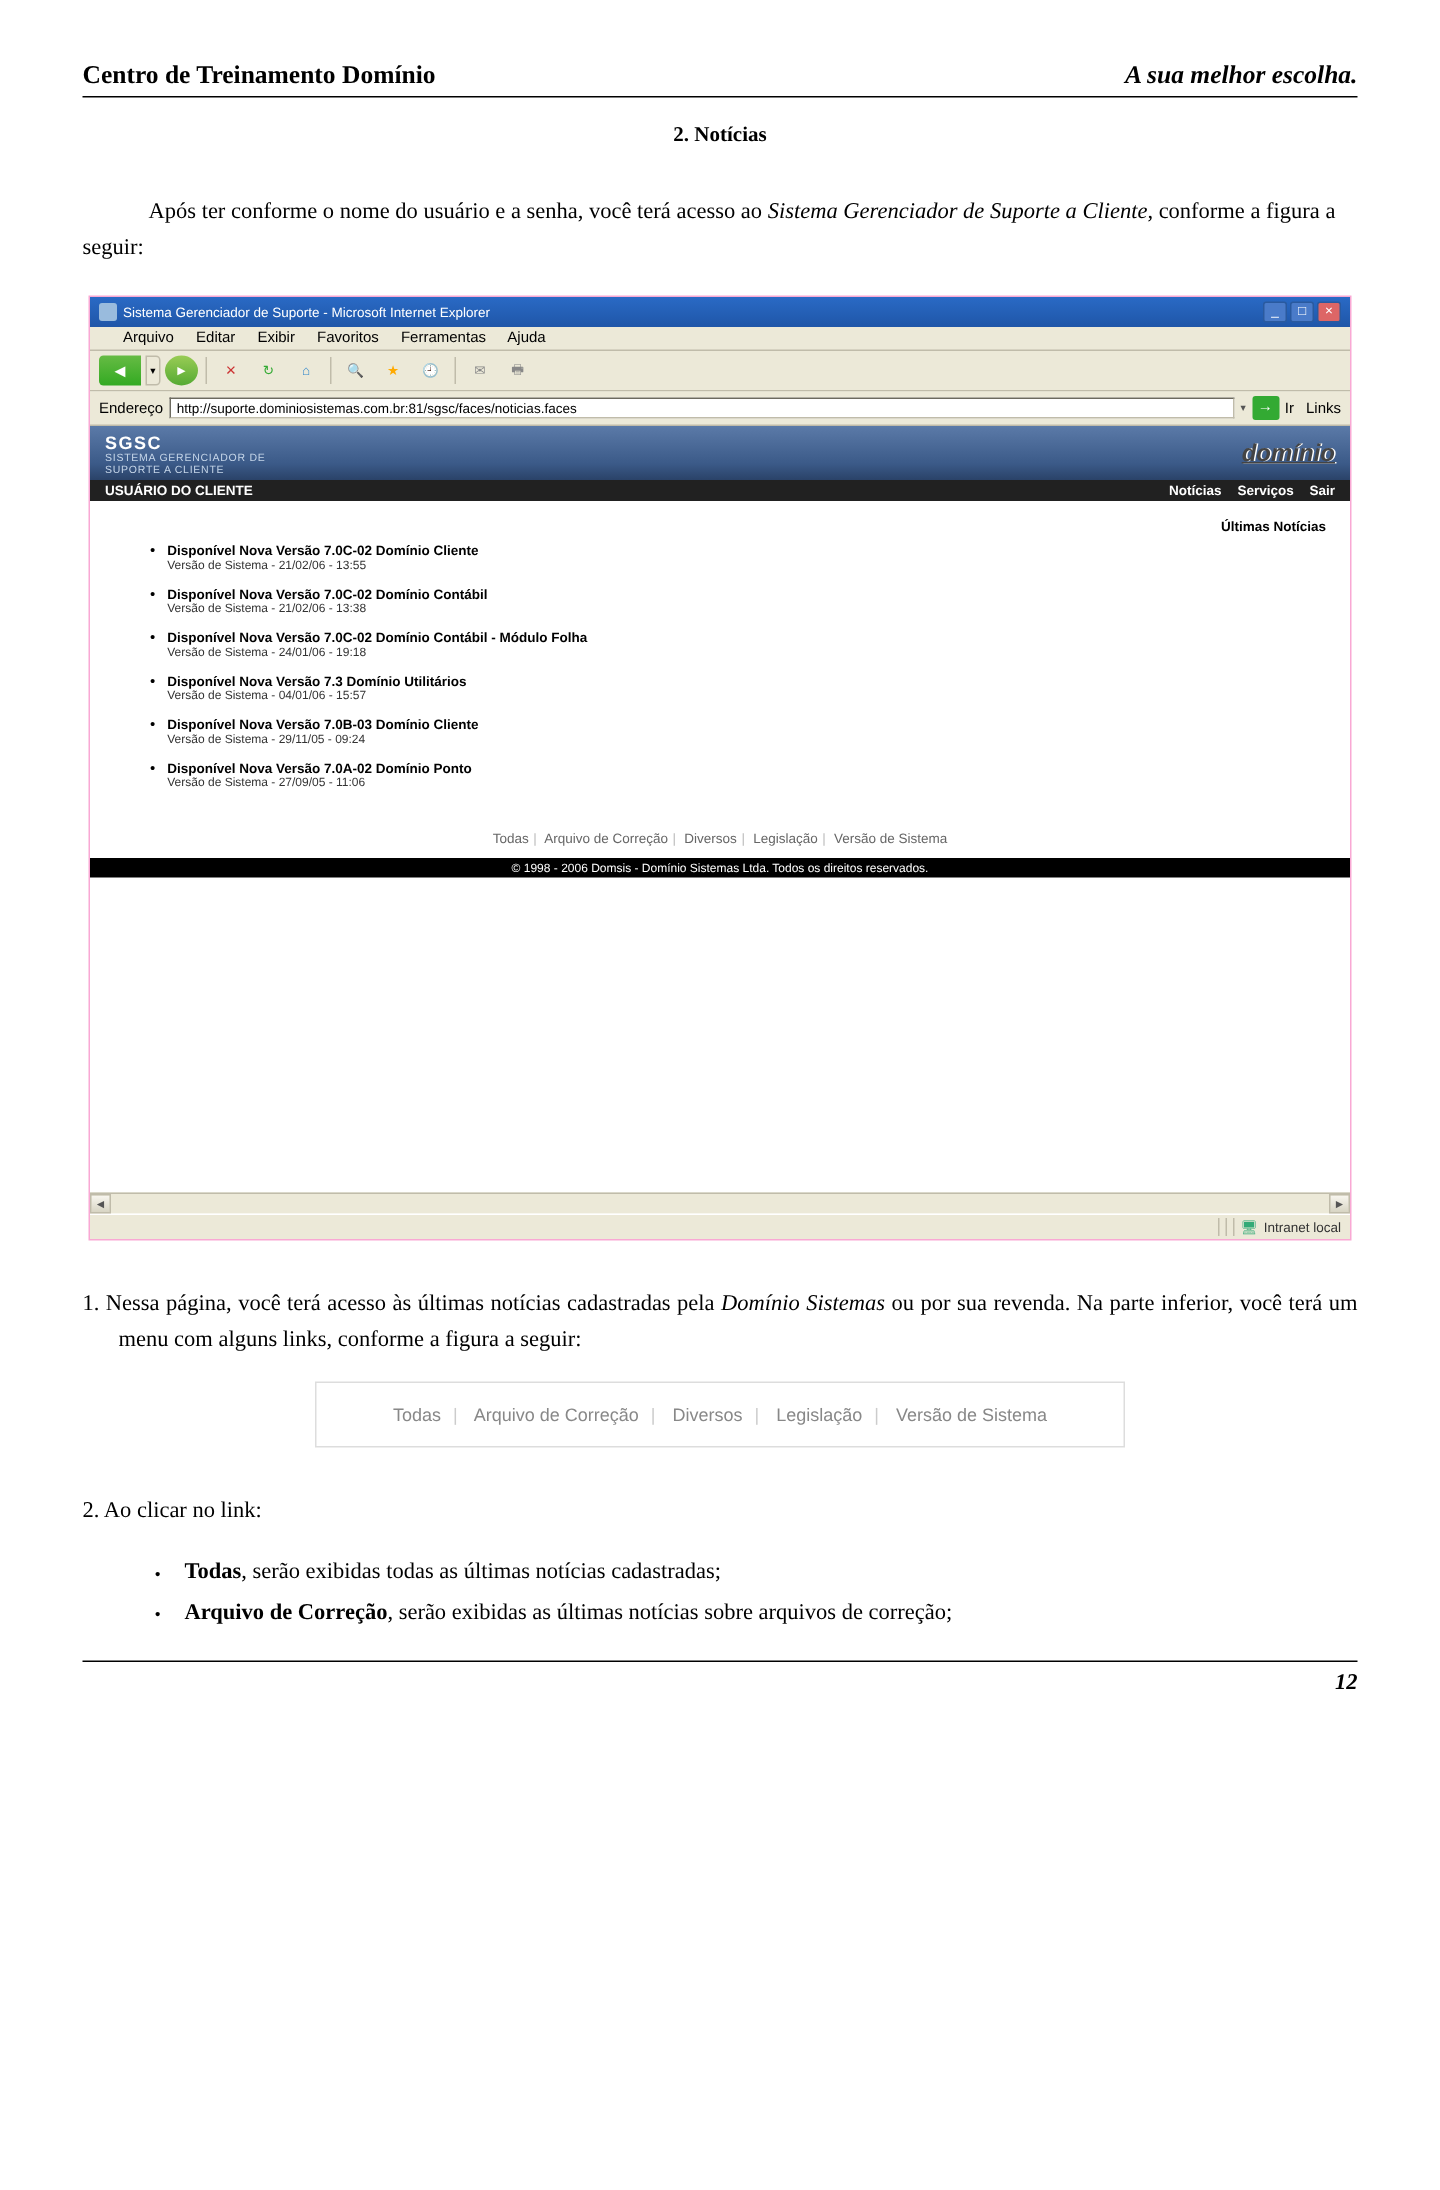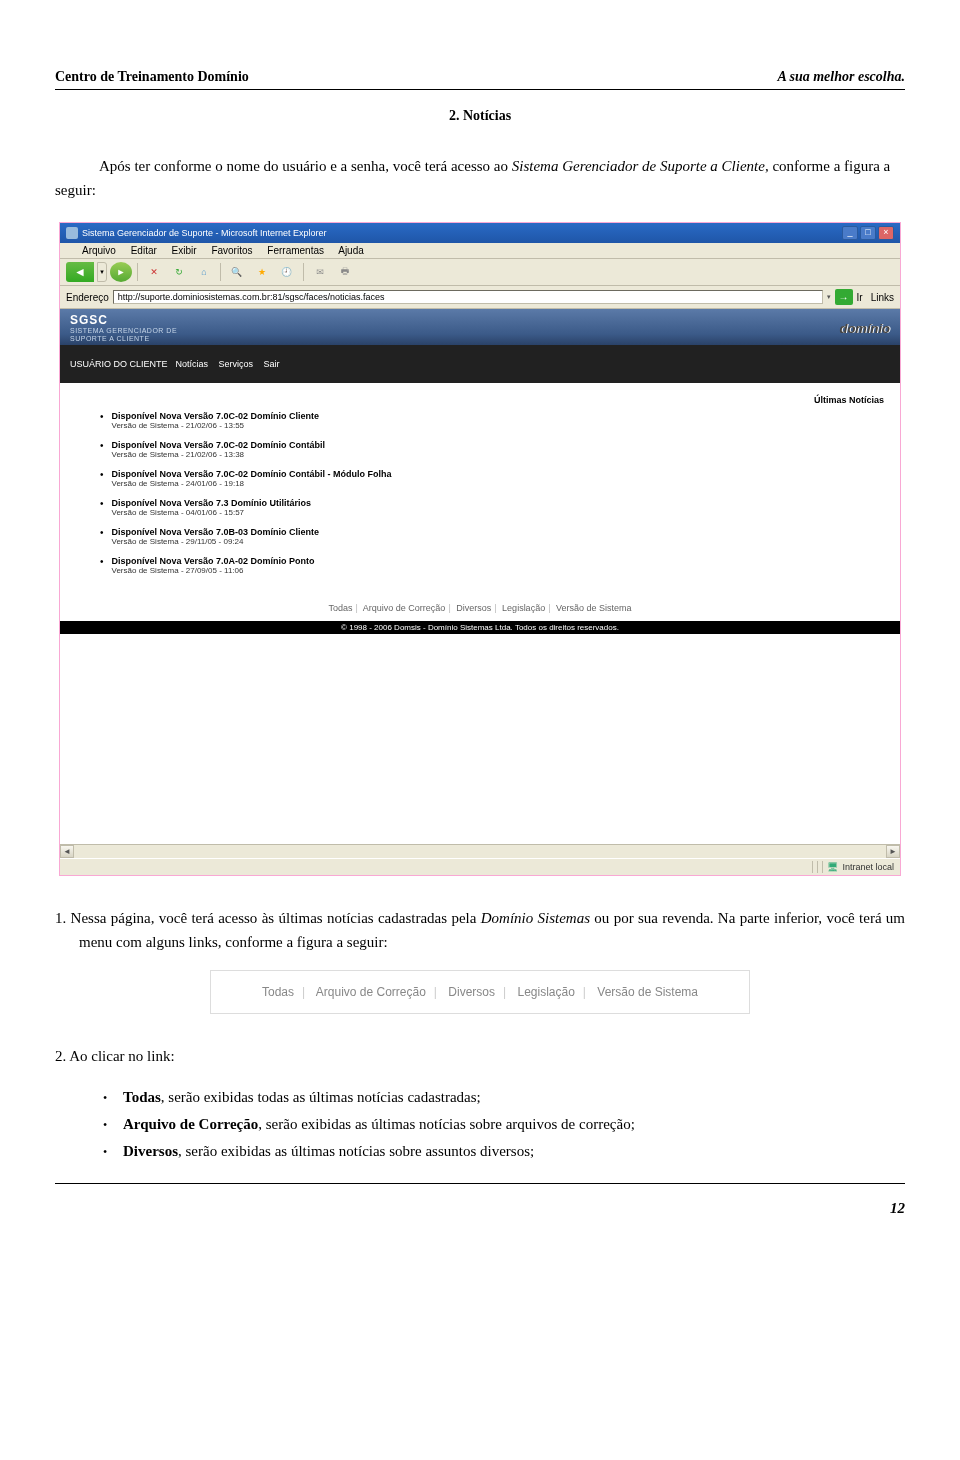--- a/index.html
+++ b/index.html
@@ -8,25 +8,24 @@
       background: #fff;
       color: #000;
       width: 960px;
       margin: 0 auto;
       padding: 40px 55px 20px 55px;
     }
     .header-line {
       display: flex;
       justify-content: space-between;
       font-weight: bold;
-      font-size: 14px;
+      font-size: 17px;
       border-bottom: 1px solid #000;
       padding-bottom: 4px;
       margin-bottom: 18px;
-      margin-top: 29px;
     }
     .section-title {
       text-align: center;
       font-weight: bold;
       font-size: 14px;
       margin-bottom: 30px;
     }
     .intro-text {
       font-size: 15px;
       line-height: 1.6;
@@ -114,28 +113,29 @@
       background: linear-gradient(to bottom, #5b7aa8, #3b5a88 70%, #2a4268);
       color: #fff;
       padding: 5px 10px 3px 10px;
       display: flex;
       justify-content: space-between;
       align-items: center;
       height: 36px;
     }
     .sgsc-left .brand { font-weight: bold; font-size: 12px; letter-spacing: 1px; }
     .sgsc-left .sub { font-size: 7px; letter-spacing: 0.5px; color: #c5d5e8; line-height: 1.1; }
-    .sgsc-right { font-size: 13px; font-weight: bold; font-style: italic; color: #444; text-shadow: 1px 0 #fff; }
+    .sgsc-right { font-size: 16px; font-weight: bold; font-style: italic; color: #444; text-shadow: 1px 0 #fff; text-decoration: underline; }
     .topnav {
       background: #212121;
       color: #fff;
-      font-weight: normal;
-      font-size: 9px;
-      padding: 14px 10px;
-      display: flex;
+      font-weight: bold;
+      font-size: 9px;
+      padding: 2px 10px;
+      display: flex;
+      justify-content: space-between;
     }
     .topnav-right span { margin-left: 8px; }
     .page-hdr {
       text-align: right;
       font-size: 9px;
       font-weight: bold;
       padding: 12px 16px 6px 16px;
     }
     .news-list { padding: 0 40px 10px 40px; }
     .news-item { margin-bottom: 10px; display: flex; }
@@ -217,21 +217,21 @@
       font-size: 12px;
       top: 4px;
     }
     .bold { font-weight: bold; }
     .page-foot {
       border-top: 1px solid #000;
       text-align: right;
       font-style: italic;
       font-weight: bold;
       font-size: 15px;
-      padding-top: 16px;
+      padding-top: 6px;
       margin-top: 18px;
     }
   </style>
 </head>
 <body>
 
 <div class="header-line">
   <span>Centro de Treinamento Domínio</span>
   <span class="italic">A sua melhor escolha.</span>
 </div>
@@ -418,18 +418,15 @@
   <span>Ao clicar no link:</span>
 </p>
 
 <ul class="bullets">
   <li>
     <span class="bold">Todas</span><span>, serão exibidas todas as últimas notícias cadastradas;</span>
   </li>
   <li>
     <span class="bold">Arquivo de Correção</span><span>, serão exibidas as últimas notícias sobre arquivos de correção;</span>
   </li>
-  <li>
-    <span class="bold">Diversos</span><span>, serão exibidas as últimas notícias sobre assuntos diversos;</span>
-  </li>
 </ul>
 
 <div class="page-foot">12</div>
 
 </body></html>

